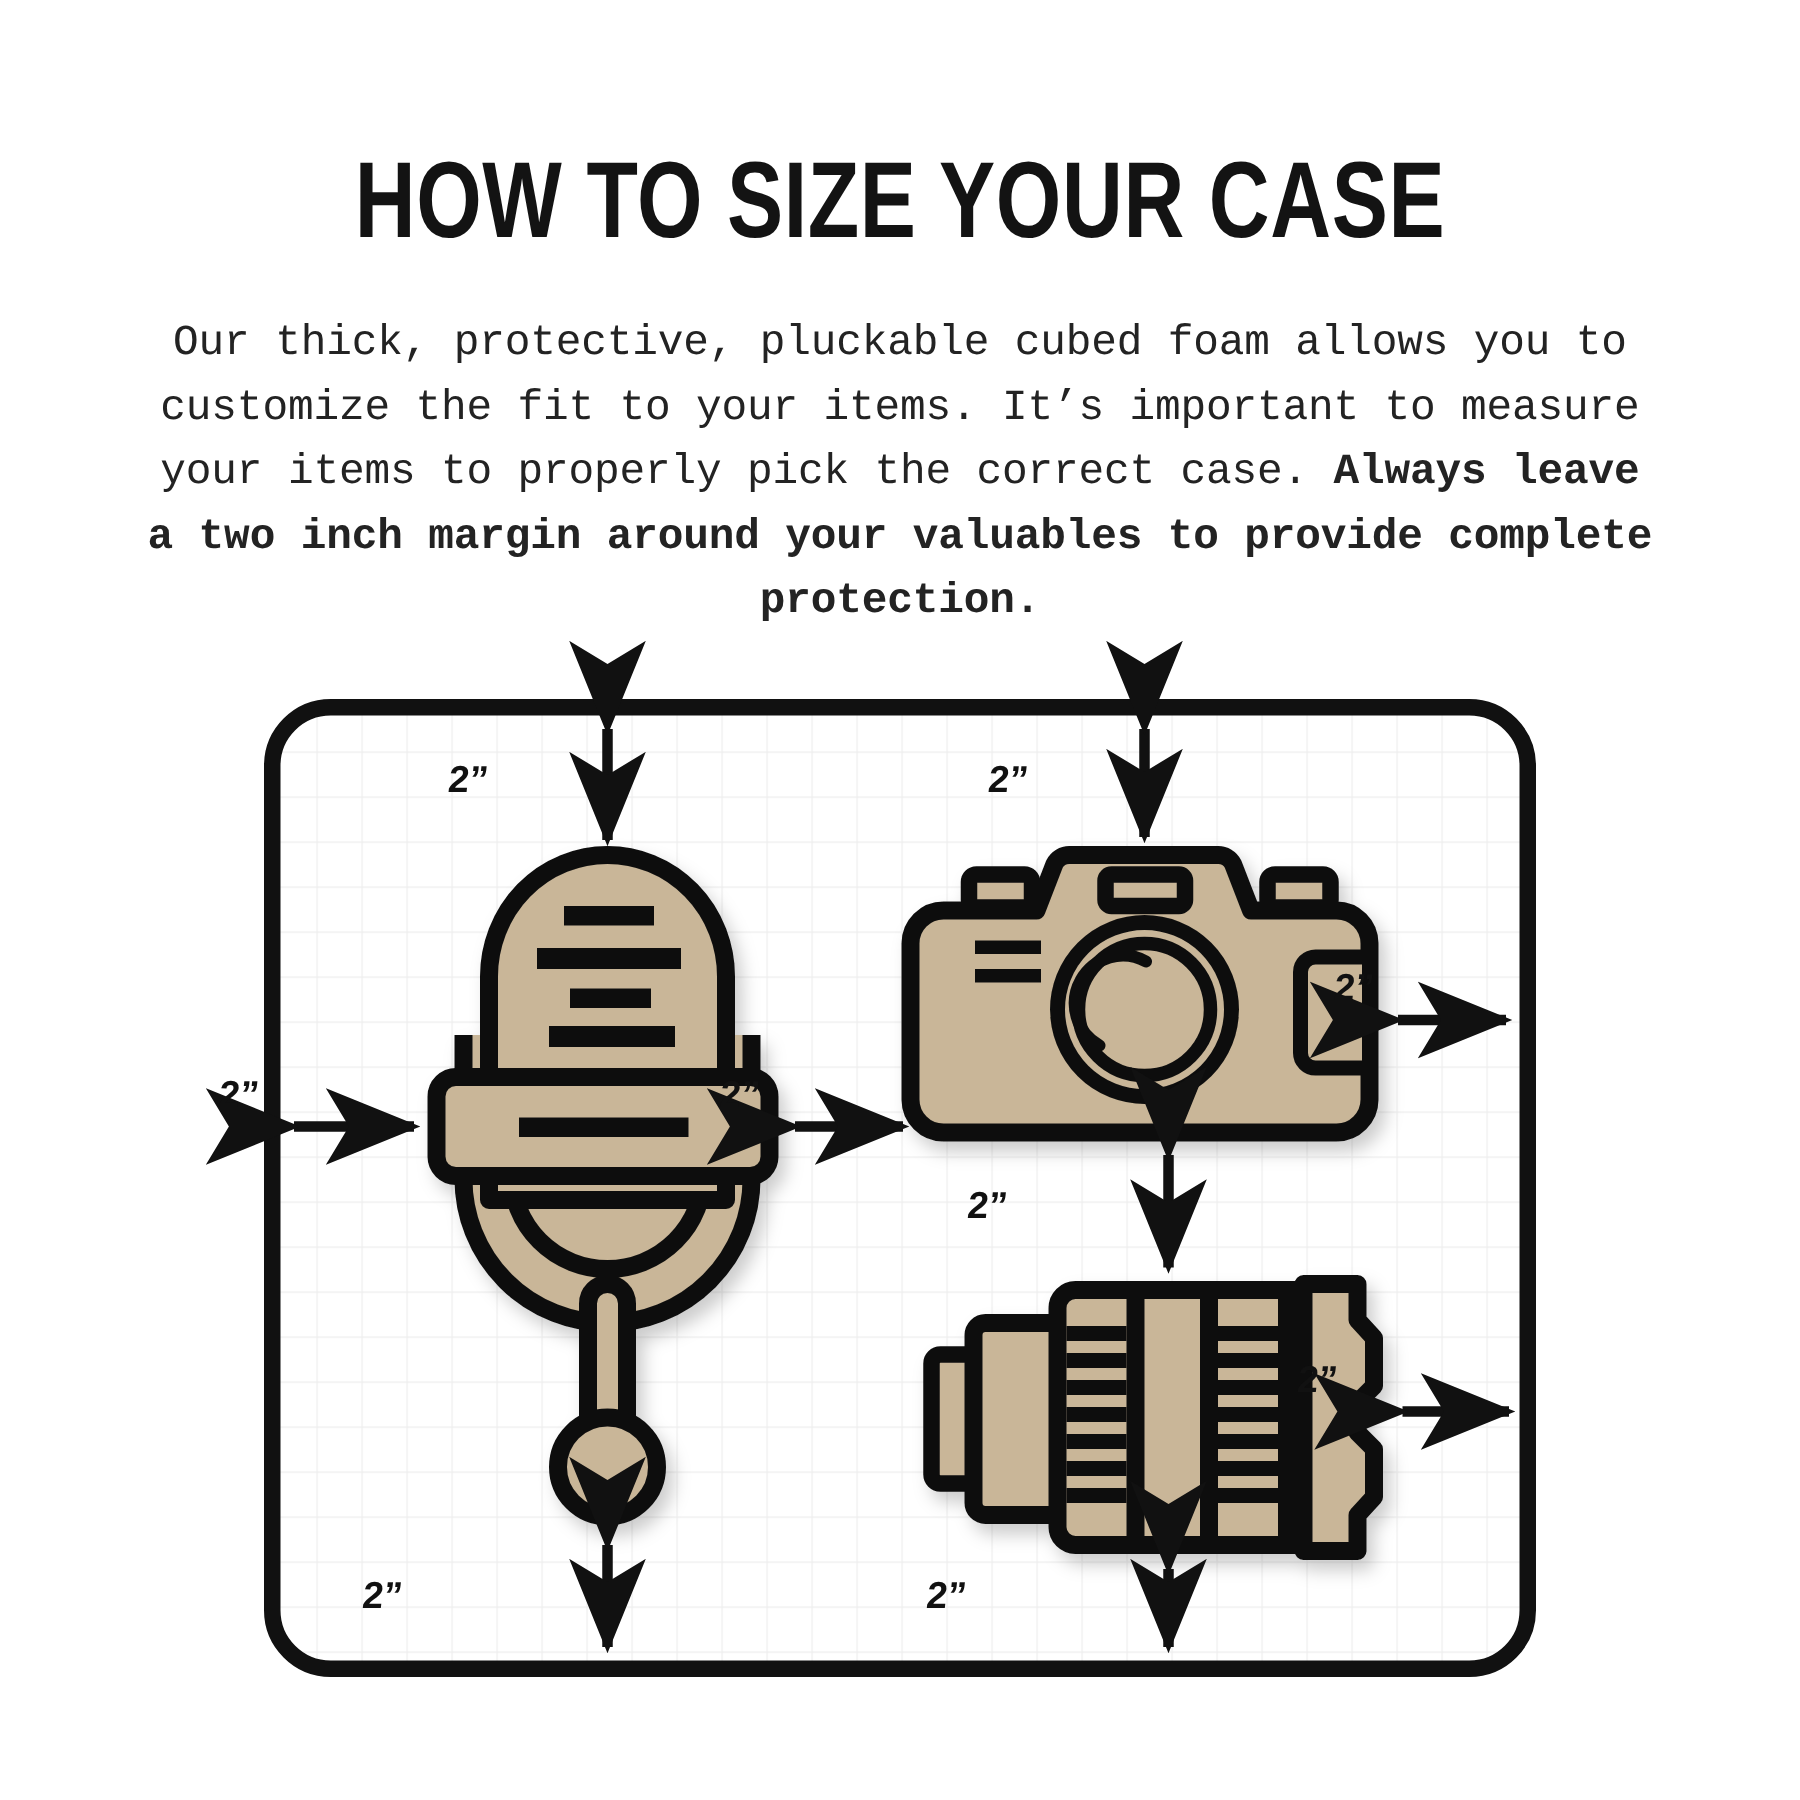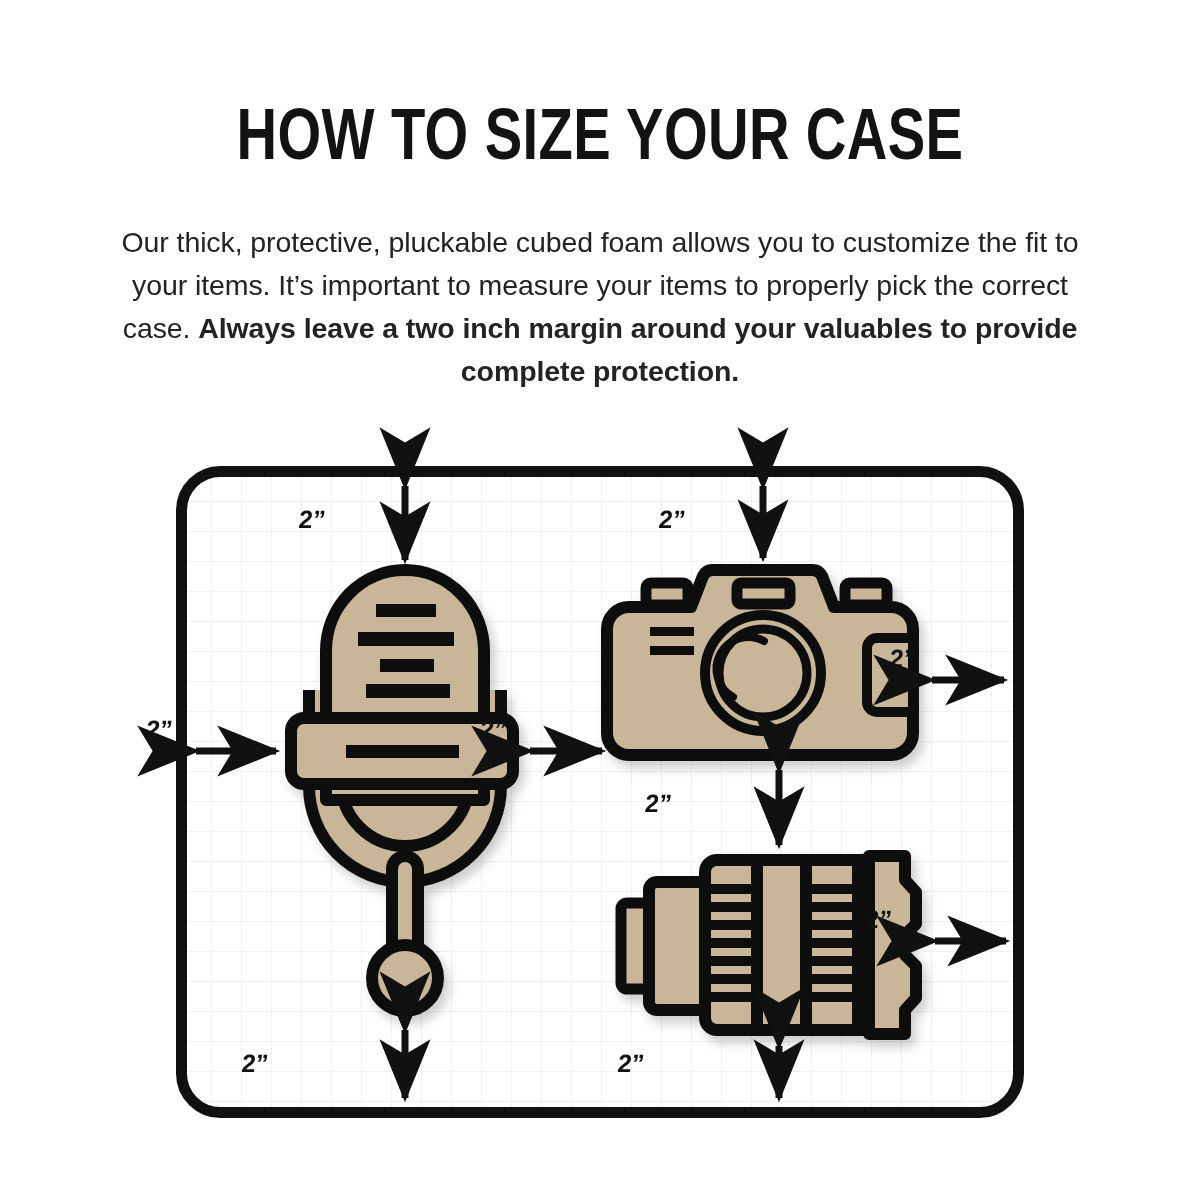--- a/index.html
+++ b/index.html
@@ -33,29 +33,30 @@
     font-size: 72px;
     line-height: 76px;
     letter-spacing: 0.5px;
     color: #131313;
     transform: scaleX(0.78);
     transform-origin: 50% 50%;
     white-space: nowrap;
   }
   .subcopy {
     position: absolute;
-    top: 221px;
+    top: 207px;
     left: 96px;
     width: 1008px;
     text-align: center;
     font-size: 28.5px;
     line-height: 43px;
     font-weight: 400;
     color: #232323;
     letter-spacing: -0.1px;
+    font-family: Liberation Mono, monospace;
   }
   .subcopy b {
     font-weight: 700;
   }
 
   
   #stage {
     position: absolute;
     left: 0;
     top: 0;

